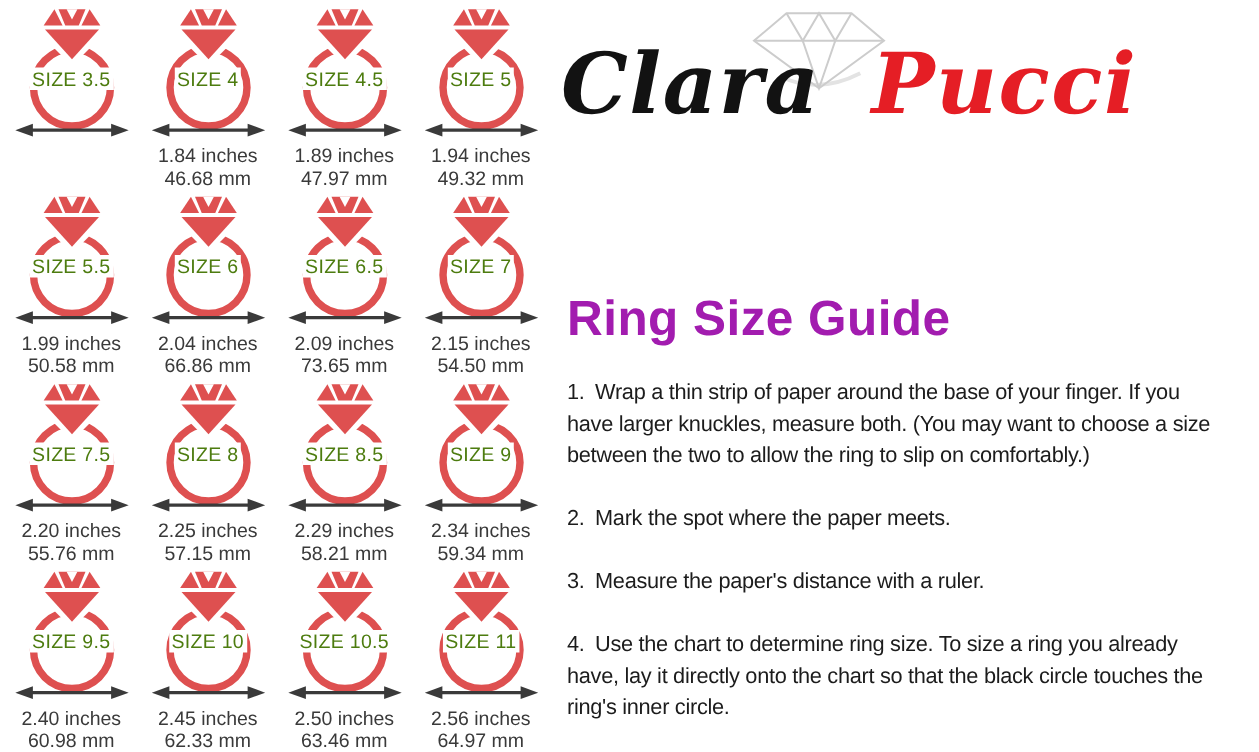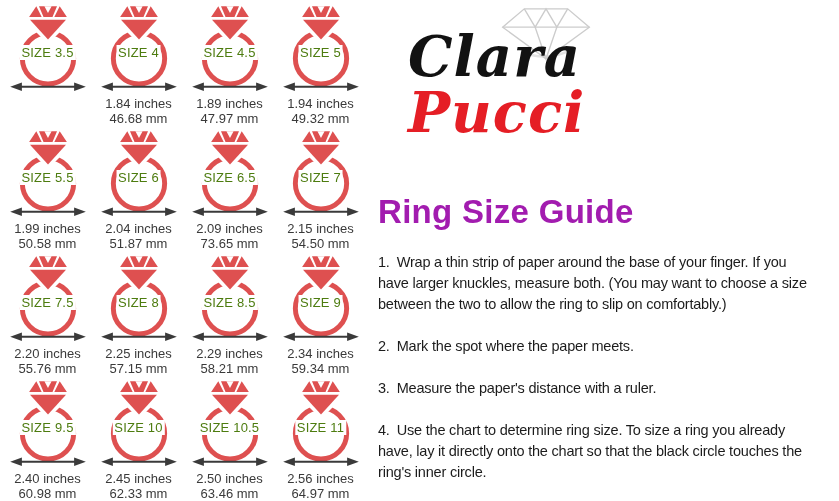--- a/index.html
+++ b/index.html
@@ -25,21 +25,21 @@
   .size-label {
     position:absolute; top:41px; left:50%; transform:translateX(-50%);
     font-size:13px; color:#4d7c0f; background:#fff; padding:0 2px;
     white-space:nowrap; letter-spacing:0.2px;
   }
   .meas { margin-top:3px; text-align:center; font-size:13px; line-height:15px; color:#3a3a3a; }
   .meas span { display:block; }
 
   
   .brand-logo { position:absolute; left:374px; top:14px; width:460px; height:86px; }
-  .brand-words { position:relative; z-index:1; display:flex; align-items:baseline; margin-top:14px;flex-direction:column; }
+  .brand-words { position:relative; z-index:1; display:flex; align-items:baseline; margin-top:14px; }
   .word-script { font-family:"DejaVu Serif", serif; font-style:italic; font-weight:600;
                  font-size:56px; line-height:1; letter-spacing:1px; }
   .word-clara { color:var(--brand-black); }
   .word-pucci { color:var(--brand-red); margin-left:34px; }
   .logo-diamond { position:absolute; left:122px; top:-12px; width:100px; height:62px; z-index:0; }
   .logo-diamond path, .logo-diamond polygon, .logo-diamond line
     { fill:none; stroke:var(--diamond-gray); stroke-width:1.6; }
   .logo-diamond .swoosh { stroke:#e3e3e3; stroke-width:3; }
 
   
@@ -226,21 +226,21 @@
             <g>
               <line class="arrow-line" x1="17" y1="91.5" x2="83" y2="91.5"></line>
               <polygon class="arrow-head" points="8,91.5 21,86.8 21,96.2"></polygon>
               <polygon class="arrow-head" points="92,91.5 79,86.8 79,96.2"></polygon>
             </g>
           </svg>
           <span class="size-label">SIZE 6</span>
         </div>
         <div class="meas">
           <span>2.04 inches</span>
-          <span>51.87 mm</span>
+          <span>66.86 mm</span>
         </div>
       </div>
 
       <div class="cell">
         <div class="ring-wrap">
           <svg class="ring-svg" viewBox="0 0 100 98" aria-hidden="true">
 
             <circle class="ring-band" cx="50" cy="60" r="28.5"></circle>
 
             <polygon class="d-white" points="23,17 32,-2 68,-2 77,17 50,44"></polygon>

